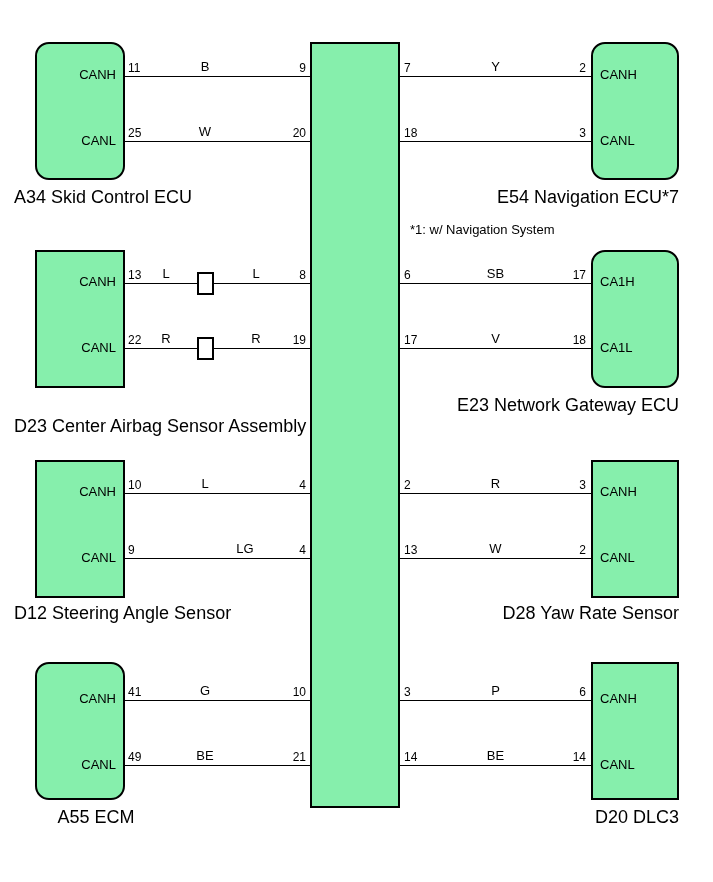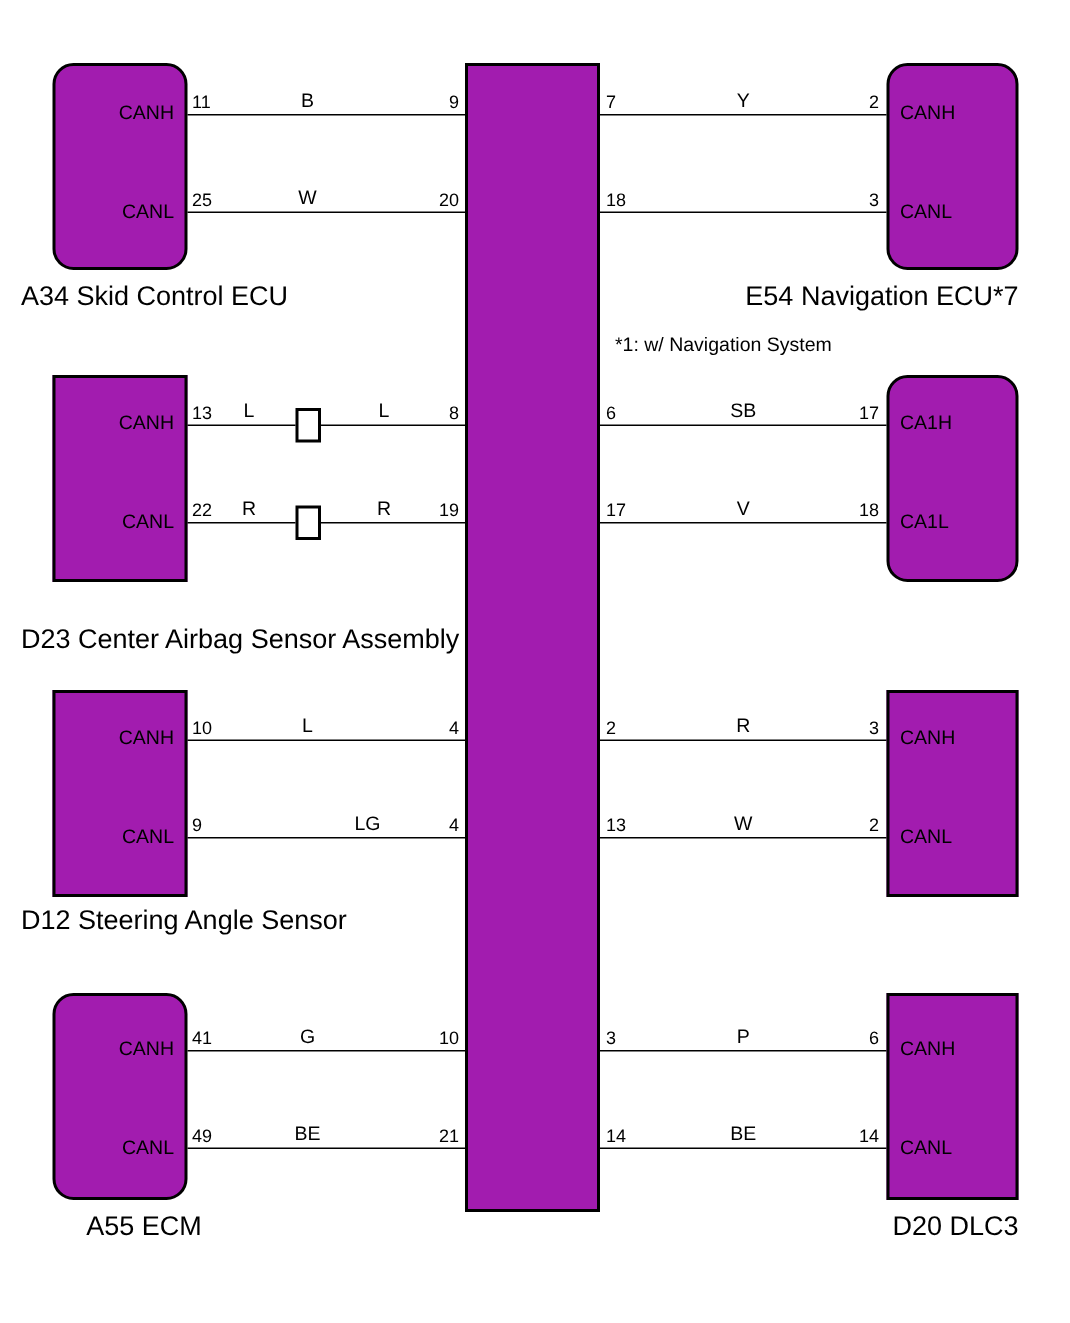--- a/index.html
+++ b/index.html
@@ -11,21 +11,21 @@
   .canvas {
     position: relative;
     width: 713px;
     height: 882px;
     background: #ffffff;
     overflow: hidden;
   }
   .box {
     position: absolute;
     border: 2px solid #000000;
-    background: #a21caf;
+    background: #86efac;
   }
   .rounded { border-radius: 14px; }
   .term {
     position: absolute;
     font-size: 13px;
     line-height: 18px;
     white-space: nowrap;
   }
   .term-r { right: 7px; text-align: right; }
   .term-l { left: 7px; }
@@ -127,20 +127,21 @@
   <span class="pin" style="left:128px; top:333px;">22</span>
   <span class="wcolor" style="left:152px; top:331px; width:28px;">R</span>
   <div class="mini" style="left:197px; top:337px;"></div>
   <span class="wcolor" style="left:242px; top:331px; width:28px;">R</span>
   <span class="pin pin-r" style="left:268px; top:333px;">19</span>
 
   <div class="box rounded" style="left:591px; top:250px; width:88px; height:138px;">
     <span class="term term-l" style="top:21px;">CA1H</span>
     <span class="term term-l" style="top:87px;">CA1L</span>
   </div>
+  <div class="caption cap-right" style="left:400px; top:398px; width:279px;">E23 Network Gateway ECU</div>
 
   <div class="wire" style="left:400px; top:283px; width:191px;"></div>
   <span class="pin" style="left:404px; top:268px;">6</span>
   <span class="wcolor" style="left:400px; top:266px; width:191px;">SB</span>
   <span class="pin pin-r" style="left:548px; top:268px;">17</span>
 
   <div class="wire" style="left:400px; top:348px; width:191px;"></div>
   <span class="pin" style="left:404px; top:333px;">17</span>
   <span class="wcolor" style="left:400px; top:331px; width:191px;">V</span>
   <span class="pin pin-r" style="left:548px; top:333px;">18</span>
@@ -158,20 +159,21 @@
 
   <div class="wire" style="left:125px; top:558px; width:185px;"></div>
   <span class="pin" style="left:128px; top:543px;">9</span>
   <span class="wcolor" style="left:125px; top:541px; width:160px;margin-left:40px;">LG</span>
   <span class="pin pin-r" style="left:268px; top:543px;">4</span>
 
   <div class="box" style="left:591px; top:460px; width:88px; height:138px;">
     <span class="term term-l" style="top:21px;">CANH</span>
     <span class="term term-l" style="top:87px;">CANL</span>
   </div>
+  <div class="caption cap-right" style="left:400px; top:606px; width:279px;">D28 Yaw Rate Sensor</div>
 
   <div class="wire" style="left:400px; top:493px; width:191px;"></div>
   <span class="pin" style="left:404px; top:478px;">2</span>
   <span class="wcolor" style="left:400px; top:476px; width:191px;">R</span>
   <span class="pin pin-r" style="left:548px; top:478px;">3</span>
 
   <div class="wire" style="left:400px; top:558px; width:191px;"></div>
   <span class="pin" style="left:404px; top:543px;">13</span>
   <span class="wcolor" style="left:400px; top:541px; width:191px;">W</span>
   <span class="pin pin-r" style="left:548px; top:543px;">2</span>

